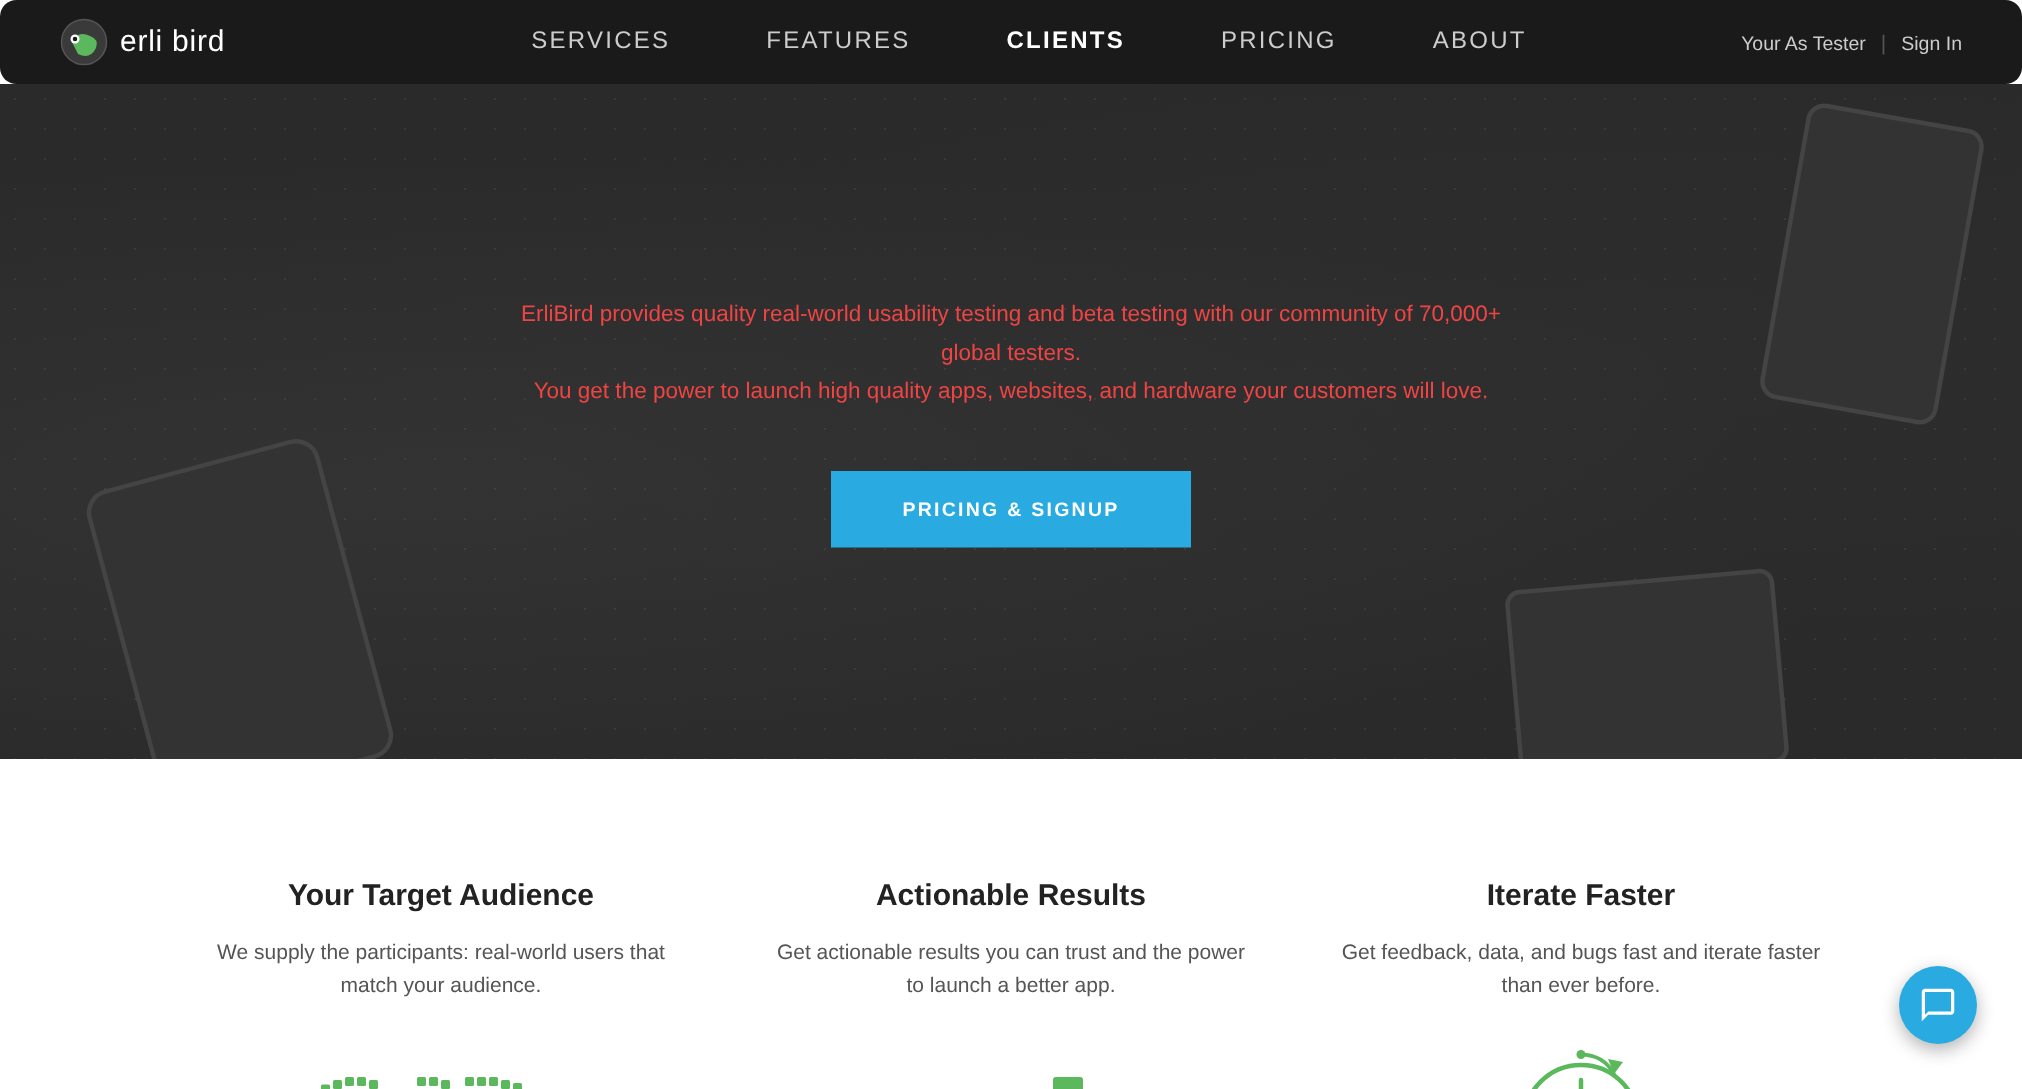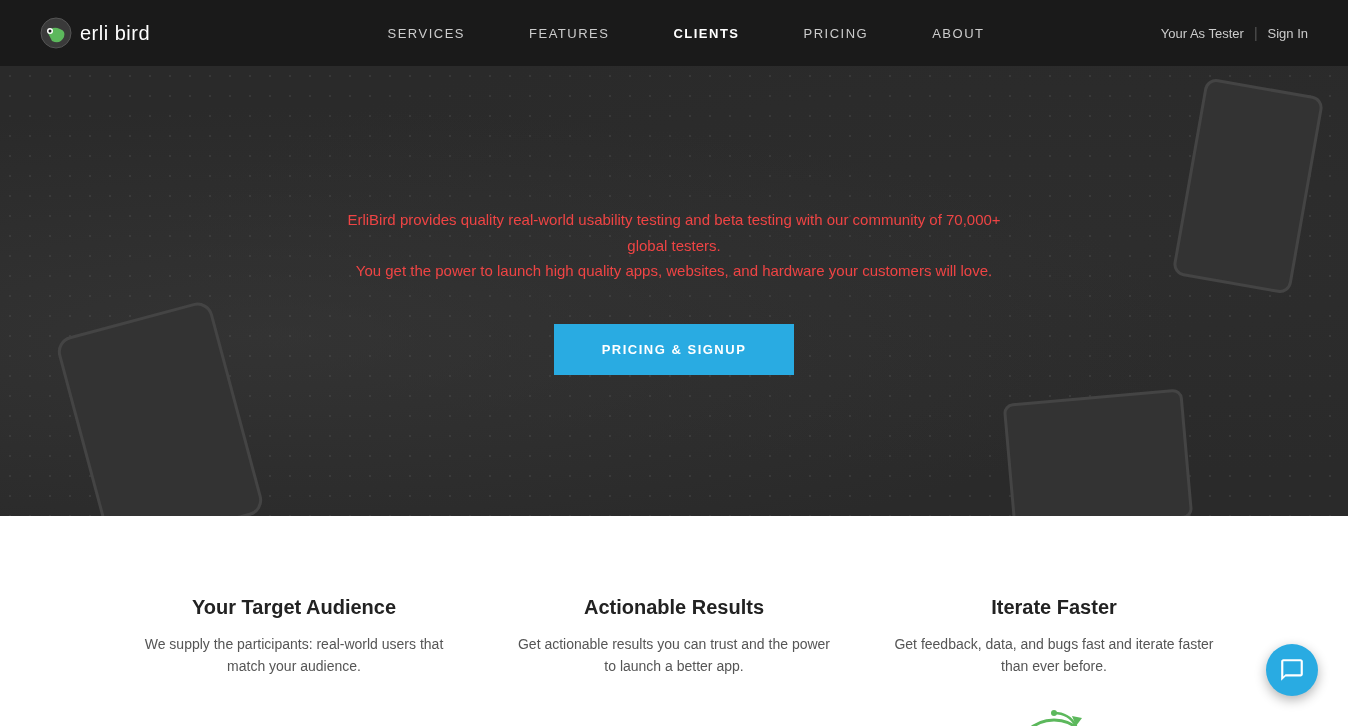--- a/index.html
+++ b/index.html
@@ -5,23 +5,24 @@
     * { margin: 0; padding: 0; box-sizing: border-box; }
     body { font-family: 'Helvetica Neue', Arial, sans-serif; background: #fff; overflow-x: hidden; }
 
     
     nav {
       background: #1a1a1a;
       display: flex;
       align-items: center;
       justify-content: space-between;
       padding: 12px 40px;
-      height: 66px;
+      height: 56px;
       position: relative;
       z-index: 10;
+      border-radius: 11px;
     }
     .nav-logo {
       display: flex;
       align-items: center;
       gap: 8px;
       text-decoration: none;
     }
     .logo-icon {
       width: 32px;
       height: 32px;
@@ -37,21 +38,21 @@
       align-items: center;
       gap: 40px;
       list-style: none;
       position: absolute;
       left: 50%;
       transform: translateX(-50%);
     }
     .nav-links a {
       color: #ccc;
       text-decoration: none;
-      font-size: 13px;
+      font-size: 16px;
       letter-spacing: 1.5px;
       font-weight: 500;
       margin-left: 24px;
     }
     .nav-links a.active {
       color: #fff;
       font-weight: 700;
     }
     .nav-auth {
       display: flex;

